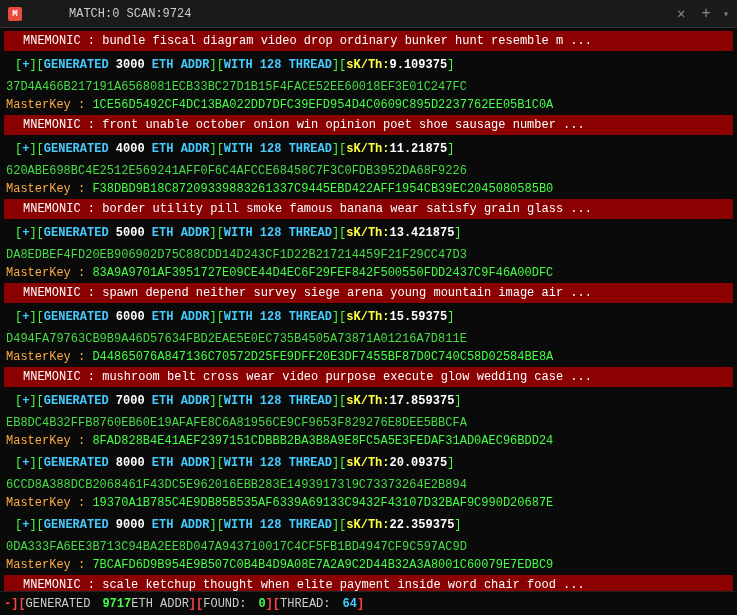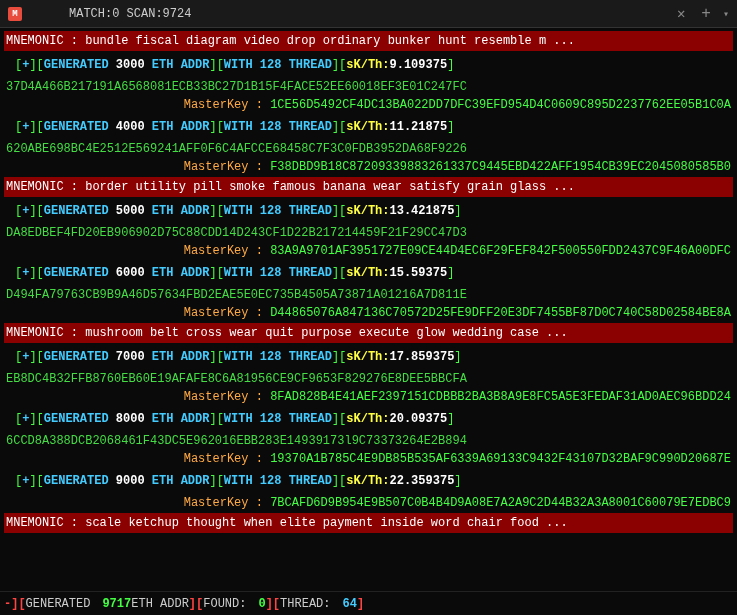--- a/index.html
+++ b/index.html
@@ -82,42 +82,41 @@
     .line {
       line-height: 18px;
       white-space: nowrap;
       overflow: hidden;
     }
 
     
     .mnemonic-line {
       background: #8b0000;
       color: #ffffff;
-      padding: 1px 2px;
+      padding: 1px 19px;
       margin: 1px 0;
     }
 
     
     .generated-line {
       color: #cccccc;
       padding: 4px 2px;
       margin-left: 9px;
     }
 
     
     .hash-line {
       color: #44dd44;
       padding: 0 2px;
     }
 
     
     .masterkey-line {
       color: #cc8844;
       padding: 0 2px;
-      text-align: right;
     }
     .green { color: #44ff44; }
     .orange { color: #ffaa44; }
 
     
     .gen-bracket { color: #44ff44; }
     .gen-label { color: #44ccff; font-weight: bold; }
     .gen-num { color: #ffffff; font-weight: bold; }
     .gen-addr { color: #44ccff; font-weight: bold; }
     .gen-with { color: #44ccff; font-weight: bold; }
@@ -151,20 +150,23 @@
   </div>
 
   <div class="line hash-line">
     <span>37D4A466B217191A6568081ECB33BC27D1B15F4FACE52EE60018EF3E01C247FC</span>
   </div>
 
   <div class="line masterkey-line">
     <span class="orange">MasterKey : </span><span class="green">1CE56D5492CF4DC13BA022DD7DFC39EFD954D4C0609C895D2237762EE05B1C0A</span>
   </div>
 
+  <div class="line mnemonic-line">
+    <span>MNEMONIC : front unable october onion win opinion poet shoe sausage number ...</span>
+  </div>
 
   <div class="line generated-line">
     <span class="gen-bracket">[</span><span class="gen-label">+</span><span class="gen-bracket">][</span><span class="gen-label">GENERATED</span><span class="gen-bracket"> </span><span class="gen-num">4000</span><span class="gen-bracket"> </span><span class="gen-addr">ETH ADDR</span><span class="gen-bracket">][</span><span class="gen-with">WITH 128 THREAD</span><span class="gen-bracket">][</span><span class="gen-sk">sK/Th:</span><span class="gen-skval">11.21875</span><span class="gen-bracket">]</span>
   </div>
 
   <div class="line hash-line">
     <span>620ABE698BC4E2512E569241AFF0F6C4AFCCE68458C7F3C0FDB3952DA68F9226</span>
   </div>
 
   <div class="line masterkey-line">
@@ -180,35 +182,38 @@
   </div>
 
   <div class="line hash-line">
     <span>DA8EDBEF4FD20EB906902D75C88CDD14D243CF1D22B217214459F21F29CC47D3</span>
   </div>
 
   <div class="line masterkey-line">
     <span class="orange">MasterKey : </span><span class="green">83A9A9701AF3951727E09CE44D4EC6F29FEF842F500550FDD2437C9F46A00DFC</span>
   </div>
 
+  <div class="line mnemonic-line">
+    <span>MNEMONIC : spawn depend neither survey siege arena young mountain image air ...</span>
+  </div>
 
   <div class="line generated-line">
     <span class="gen-bracket">[</span><span class="gen-label">+</span><span class="gen-bracket">][</span><span class="gen-label">GENERATED</span><span class="gen-bracket"> </span><span class="gen-num">6000</span><span class="gen-bracket"> </span><span class="gen-addr">ETH ADDR</span><span class="gen-bracket">][</span><span class="gen-with">WITH 128 THREAD</span><span class="gen-bracket">][</span><span class="gen-sk">sK/Th:</span><span class="gen-skval">15.59375</span><span class="gen-bracket">]</span>
   </div>
 
   <div class="line hash-line">
     <span>D494FA79763CB9B9A46D57634FBD2EAE5E0EC735B4505A73871A01216A7D811E</span>
   </div>
 
   <div class="line masterkey-line">
     <span class="orange">MasterKey : </span><span class="green">D44865076A847136C70572D25FE9DFF20E3DF7455BF87D0C740C58D02584BE8A</span>
   </div>
 
   <div class="line mnemonic-line">
-    <span>MNEMONIC : mushroom belt cross wear quit purpose execute glow wedding case ...</span>
+    <span>MNEMONIC : mushroom belt cross wear video purpose execute glow wedding case ...</span>
   </div>
 
   <div class="line generated-line">
     <span class="gen-bracket">[</span><span class="gen-label">+</span><span class="gen-bracket">][</span><span class="gen-label">GENERATED</span><span class="gen-bracket"> </span><span class="gen-num">7000</span><span class="gen-bracket"> </span><span class="gen-addr">ETH ADDR</span><span class="gen-bracket">][</span><span class="gen-with">WITH 128 THREAD</span><span class="gen-bracket">][</span><span class="gen-sk">sK/Th:</span><span class="gen-skval">17.859375</span><span class="gen-bracket">]</span>
   </div>
 
   <div class="line hash-line">
     <span>EB8DC4B32FFB8760EB60E19AFAFE8C6A81956CE9CF9653F829276E8DEE5BBCFA</span>
   </div>
 
@@ -227,20 +232,23 @@
 
   <div class="line masterkey-line">
     <span class="orange">MasterKey : </span><span class="green">19370A1B785C4E9DB85B535AF6339A69133C9432F43107D32BAF9C990D20687E</span>
   </div>
 
 
   <div class="line generated-line">
     <span class="gen-bracket">[</span><span class="gen-label">+</span><span class="gen-bracket">][</span><span class="gen-label">GENERATED</span><span class="gen-bracket"> </span><span class="gen-num">9000</span><span class="gen-bracket"> </span><span class="gen-addr">ETH ADDR</span><span class="gen-bracket">][</span><span class="gen-with">WITH 128 THREAD</span><span class="gen-bracket">][</span><span class="gen-sk">sK/Th:</span><span class="gen-skval">22.359375</span><span class="gen-bracket">]</span>
   </div>
 
+  <div class="line hash-line">
+    <span>0DA333FA6EE3B713C94BA2EE8D047A943710017C4CF5FB1BD4947CF9C597AC9D</span>
+  </div>
 
   <div class="line masterkey-line">
     <span class="orange">MasterKey : </span><span class="green">7BCAFD6D9B954E9B507C0B4B4D9A08E7A2A9C2D44B32A3A8001C60079E7EDBC9</span>
   </div>
 
   <div class="line mnemonic-line">
     <span>MNEMONIC : scale ketchup thought when elite payment inside word chair food ...</span>
   </div>
 </div>
 

